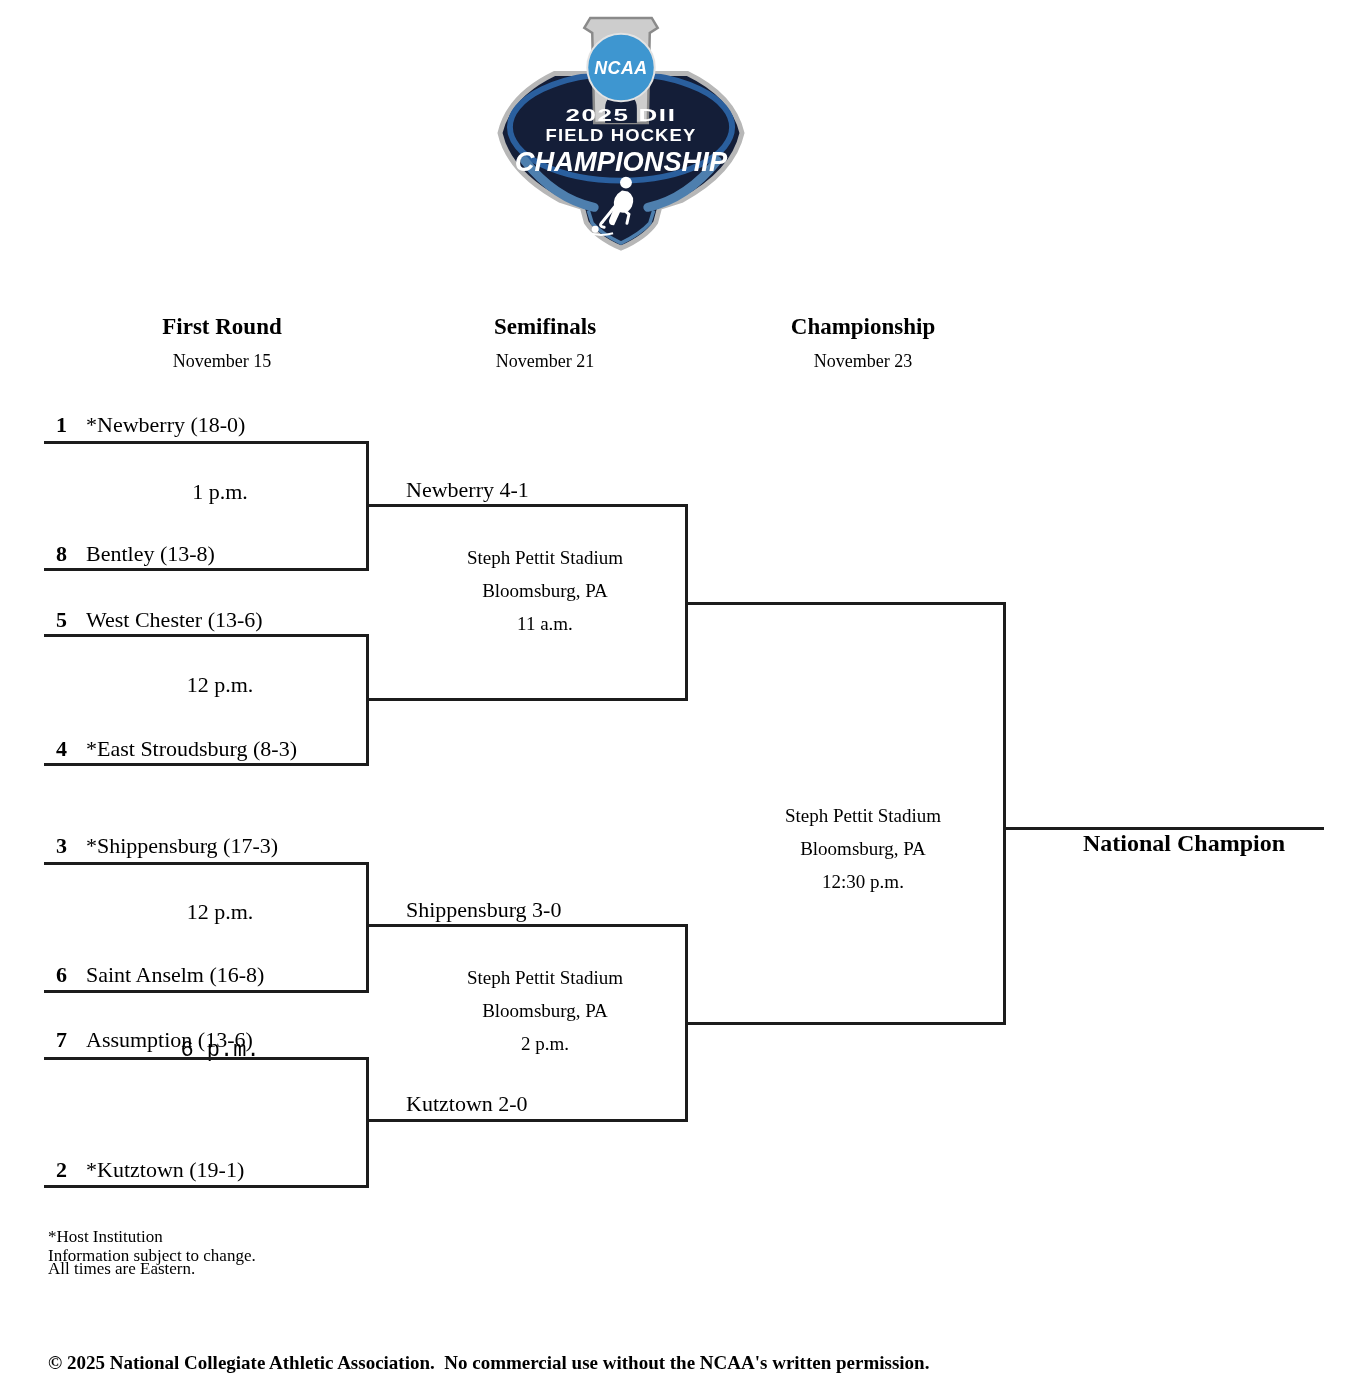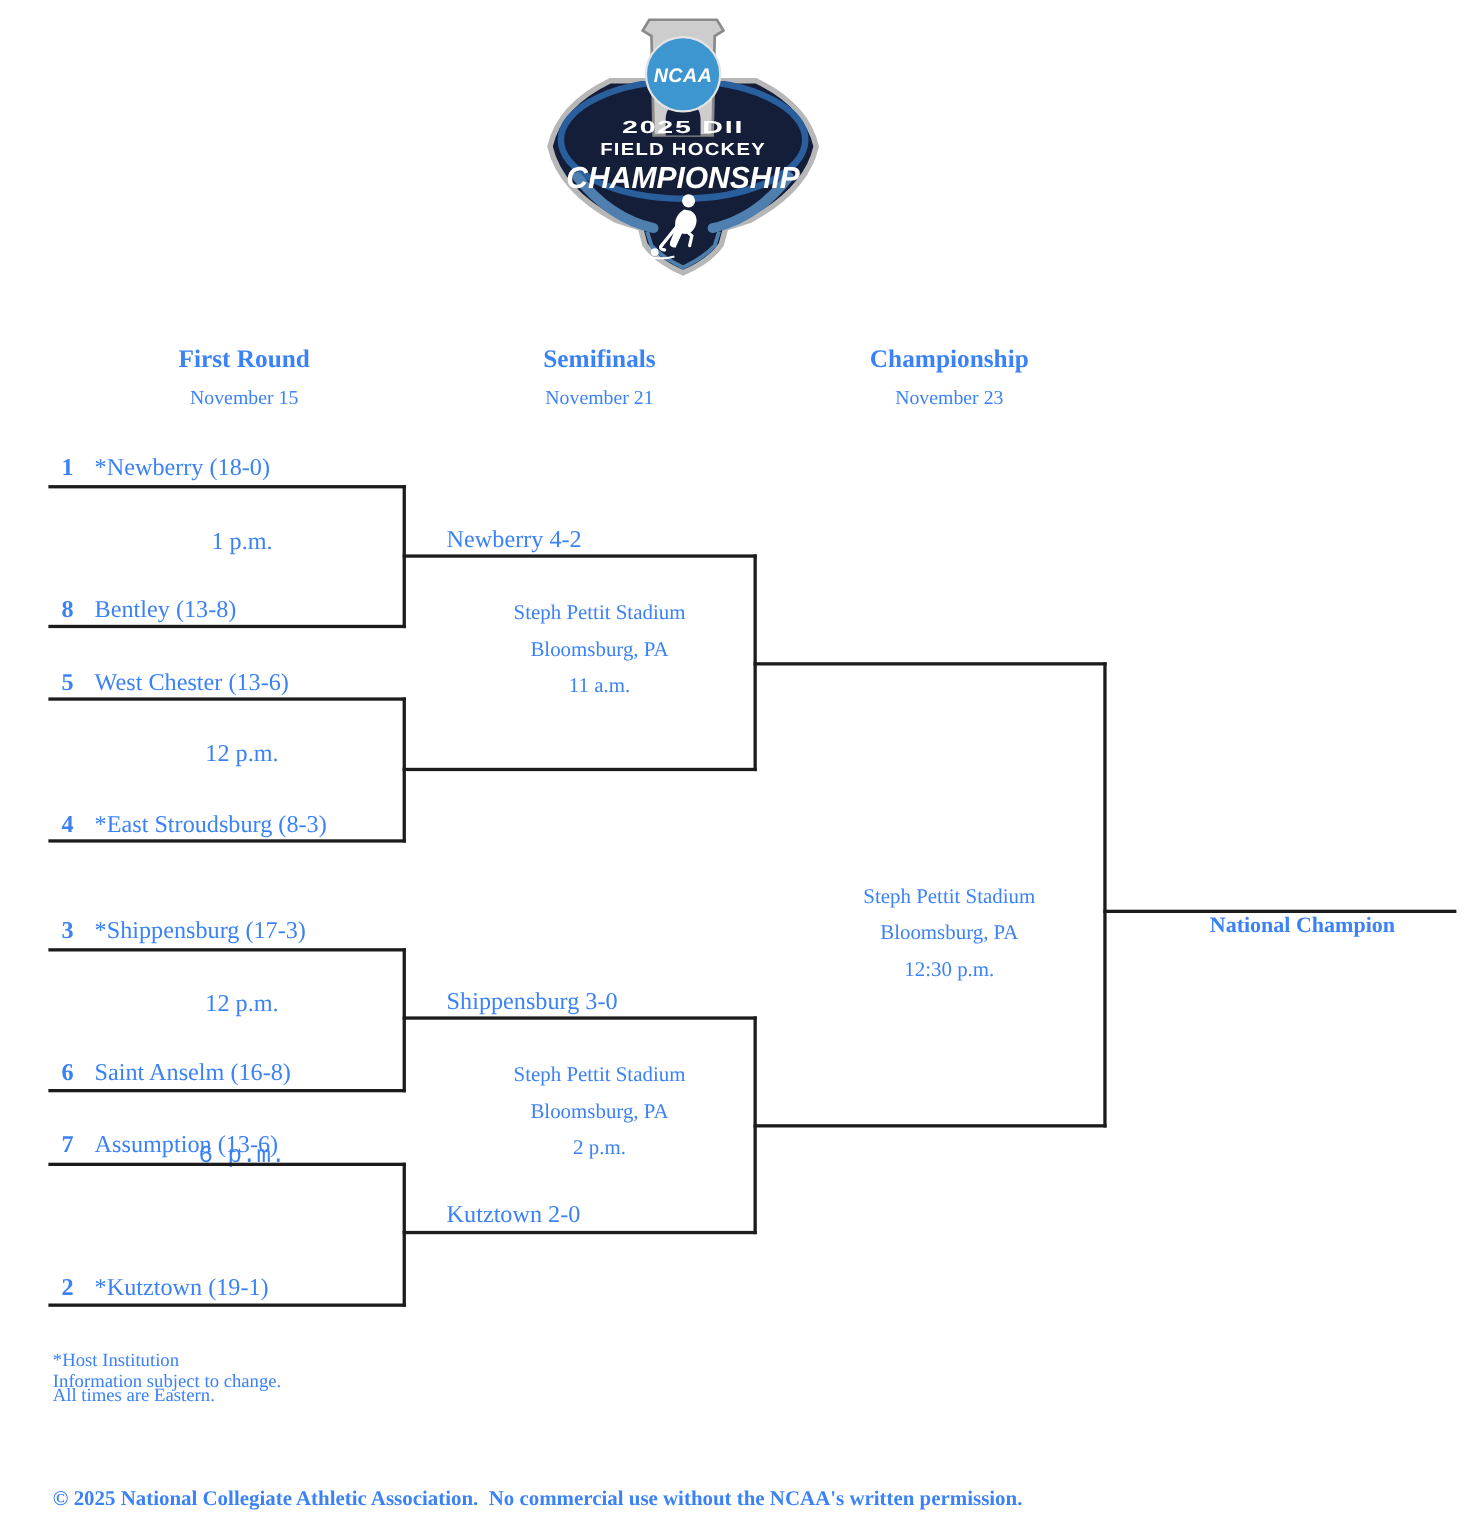--- a/index.html
+++ b/index.html
@@ -1,17 +1,17 @@
 <!DOCTYPE html>
 <html><head>
 <meta charset="utf-8">
 <style>
   html,body{margin:0;padding:0;background:#ffffff;}
   .page{position:relative;width:1348px;height:1396px;background:#ffffff;
-        font-family:"Liberation Serif", serif;color:#3b82f6;overflow:hidden;}
+        font-family:"Liberation Serif", serif;color:#000000;overflow:hidden;}
 
   
   .logo{position:absolute;left:497px;top:12px;width:248px;height:243px;}
   .logo svg{display:block;width:100%;height:100%;}
   .logo-t1{font-family:"Liberation Sans",sans-serif;font-weight:700;font-size:16px;
            fill:#ffffff;letter-spacing:1px;}
   .logo-t2{font-family:"Liberation Sans",sans-serif;font-weight:700;font-size:28px;
            fill:#ffffff;font-style:italic;}
   .logo-ncaa{font-family:"Liberation Sans",sans-serif;font-weight:700;font-size:18px;
            fill:#ffffff;font-style:italic;letter-spacing:0.5px;}
@@ -24,21 +24,21 @@
   
   .team-row{position:absolute;left:44px;width:322px;height:28px;font-size:22px;
             white-space:nowrap;}
   .team-row .seed{display:inline-block;margin-left:12px;width:30px;font-weight:700;}
   .time-label{position:absolute;left:44px;width:352px;height:26px;text-align:center;
               font-size:22px;}
   .sf-winner{position:absolute;left:406px;width:300px;height:26px;font-size:22px;
              white-space:nowrap;}
   .venue{position:absolute;width:300px;text-align:center;font-size:19px;line-height:33px;}
   .champ-label{position:absolute;left:1024px;top:830px;width:320px;text-align:center;
-               font-weight:700;font-size:20px;}
+               font-weight:700;font-size:24px;}
 
   
   .hl,.vl{position:absolute;background:#1c1c1c;}
   .hl{height:3px;}
   .vl{width:3px;}
 
   
   .note{position:absolute;left:48px;font-weight:400;font-size:17px;white-space:pre-wrap;}
   .copyright{position:absolute;left:48px;top:1352px;font-weight:700;font-size:19px;
              white-space:pre-wrap;}
@@ -126,21 +126,21 @@
   </div>
 
   <div class="team-row" style="top:1027px;">
     <span class="seed">7</span><span class="team">Assumption (13-6)</span>
   </div>
   <div class="time-label" style="top:1038px;font-family:Liberation Mono, monospace;">6 p.m.</div>
   <div class="team-row" style="top:1157px;">
     <span class="seed">2</span><span class="team">*Kutztown (19-1)</span>
   </div>
 
-  <div class="sf-winner" style="top:477px;">Newberry 4-2</div>
+  <div class="sf-winner" style="top:477px;">Newberry 4-1</div>
   <div class="venue" style="left:395px;top:541px;">
     <div>Steph Pettit Stadium</div>
     <div>Bloomsburg, PA</div>
     <div>11 a.m.</div>
   </div>
 
   <div class="sf-winner" style="top:897px;">Shippensburg 3-0</div>
   <div class="venue" style="left:395px;top:961px;">
     <div>Steph Pettit Stadium</div>
     <div>Bloomsburg, PA</div>

